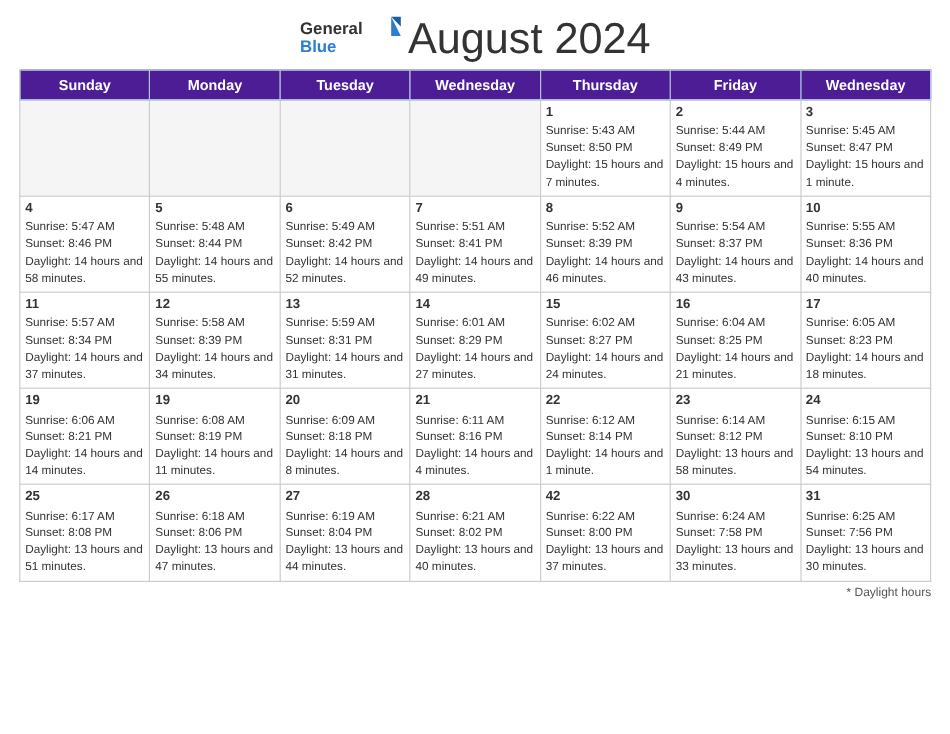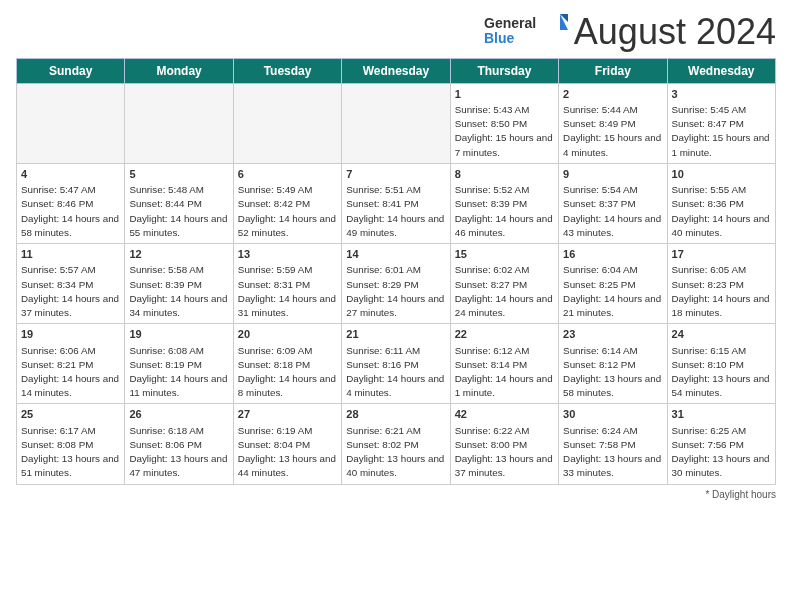--- a/index.html
+++ b/index.html
@@ -10,21 +10,21 @@
       height: 612px;
       overflow: hidden;
     }
     .page {
       width: 792px;
       padding: 12px 16px 8px 16px;
     }
     .header-area {
       display: flex;
       align-items: flex-start;
-      justify-content: flex-end;
+      justify-content: center;
       margin-bottom: 6px;
     }
     .logo {
       display: flex;
       align-items: center;
       gap: 0;
     }
     .title-area {
       text-align: right;
     }
@@ -38,21 +38,21 @@
       font-size: 15px;
       color: #444;
     }
     .calendar {
       width: 100%;
       border-collapse: collapse;
       table-layout: fixed;
       font-size: 10.5px;
     }
     .calendar th {
-      background-color: #0f766e;
+      background-color: #4c1d95;
       color: #fff;
       text-align: center;
       padding: 5px 2px;
       font-size: 12px;
       font-weight: bold;
       border: 1px solid #b0c4de;
     }
     .calendar td {
       vertical-align: top;
       border: 1px solid #ccc;

